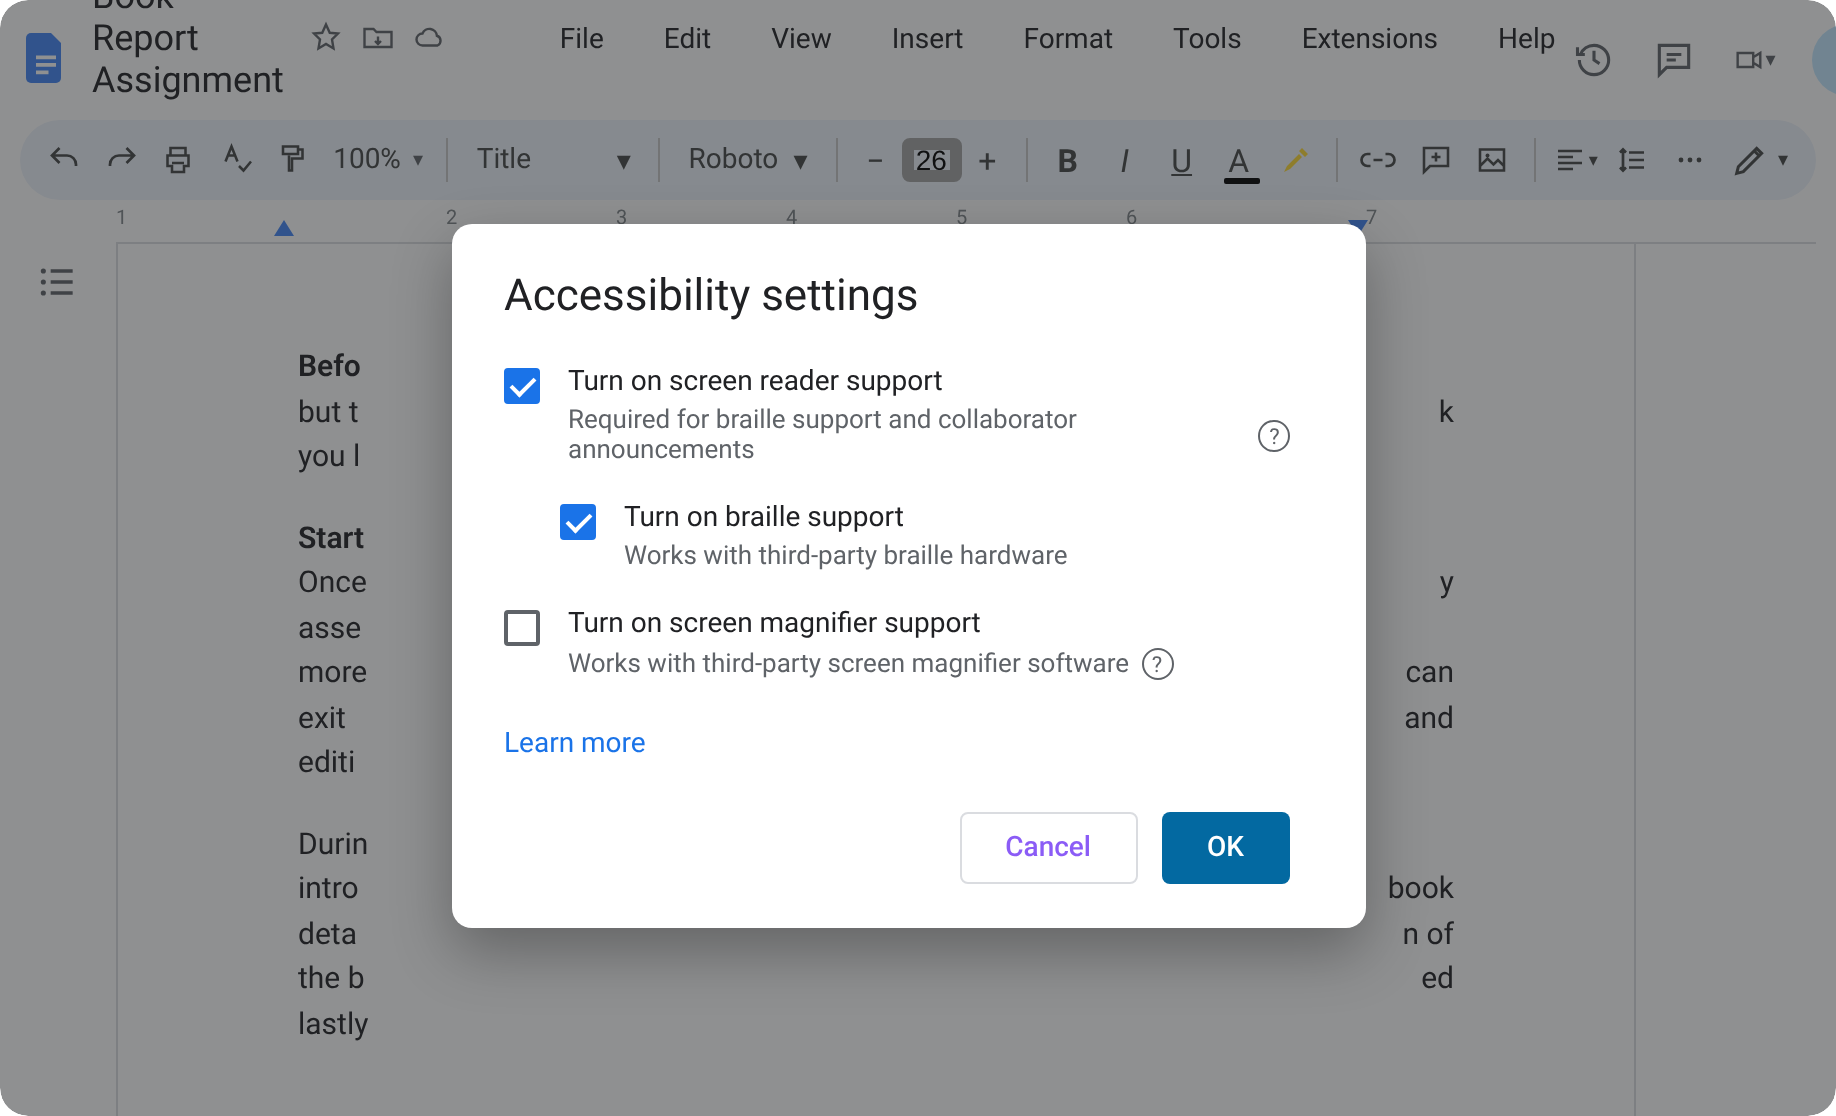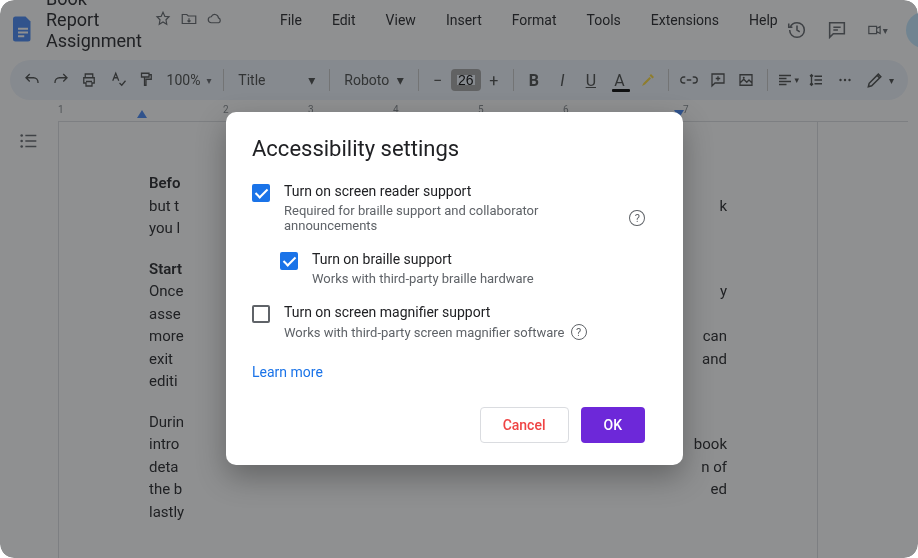--- a/index.html
+++ b/index.html
@@ -168,22 +168,22 @@
   .dialog .learn{
     color:#1a73e8;font-size:14px;text-decoration:none;display:inline-block;margin-top:6px;
   }
   .dialog-actions{
     display:flex;justify-content:flex-end;gap:12px;margin-top:26px;
   }
   .btn{
     font-size:14px;font-weight:500;border-radius:4px;padding:9px 22px;border:1px solid transparent;cursor:pointer;
     font-family:"Google Sans",Roboto,Arial,sans-serif;
   }
-  .btn.secondary{background:#fff;color:#ef4444;border-color:#dadce0;}
-  .btn.primary{background:#6d28d9;color:#fff;}
+  .btn.secondary{background:#fff;color:#8b5cf6;border-color:#dadce0;}
+  .btn.primary{background:#0369a1;color:#fff;}
   .caret::after{content:"▾";font-size:10px;margin-left:4px;color:#5f6368;}
 </style>
 </head>
 <body>
 
 <div class="app">
 
   <div class="titlebar">
     <div class="docs-logo">
       <svg viewBox="0 0 24 24" width="30" height="40">

